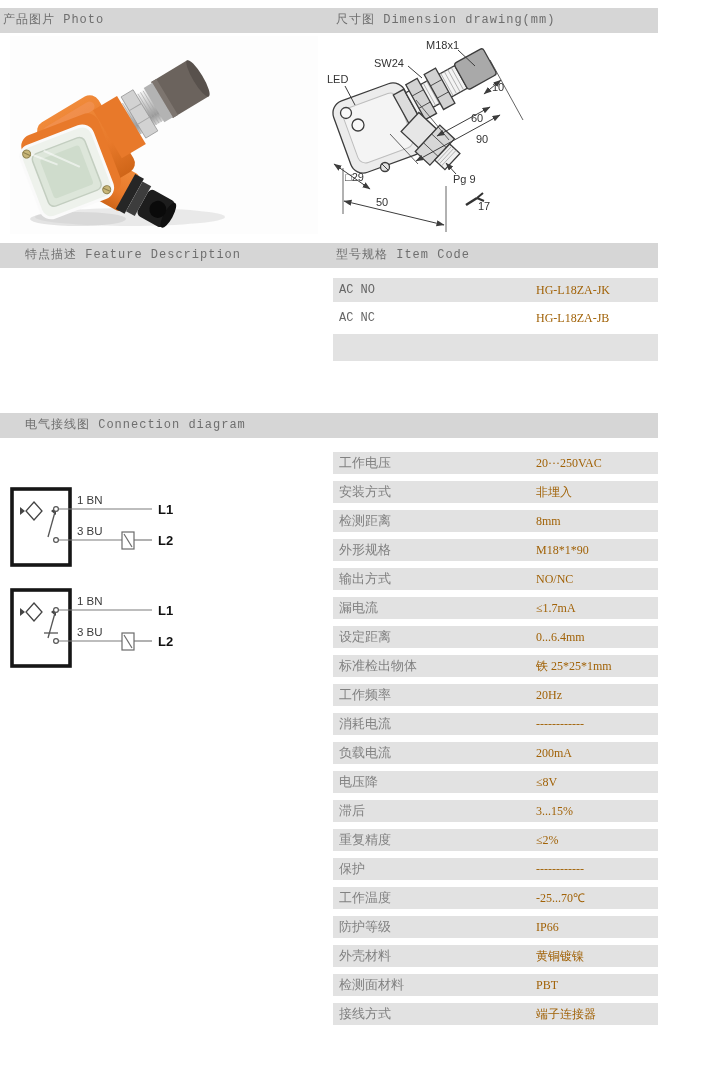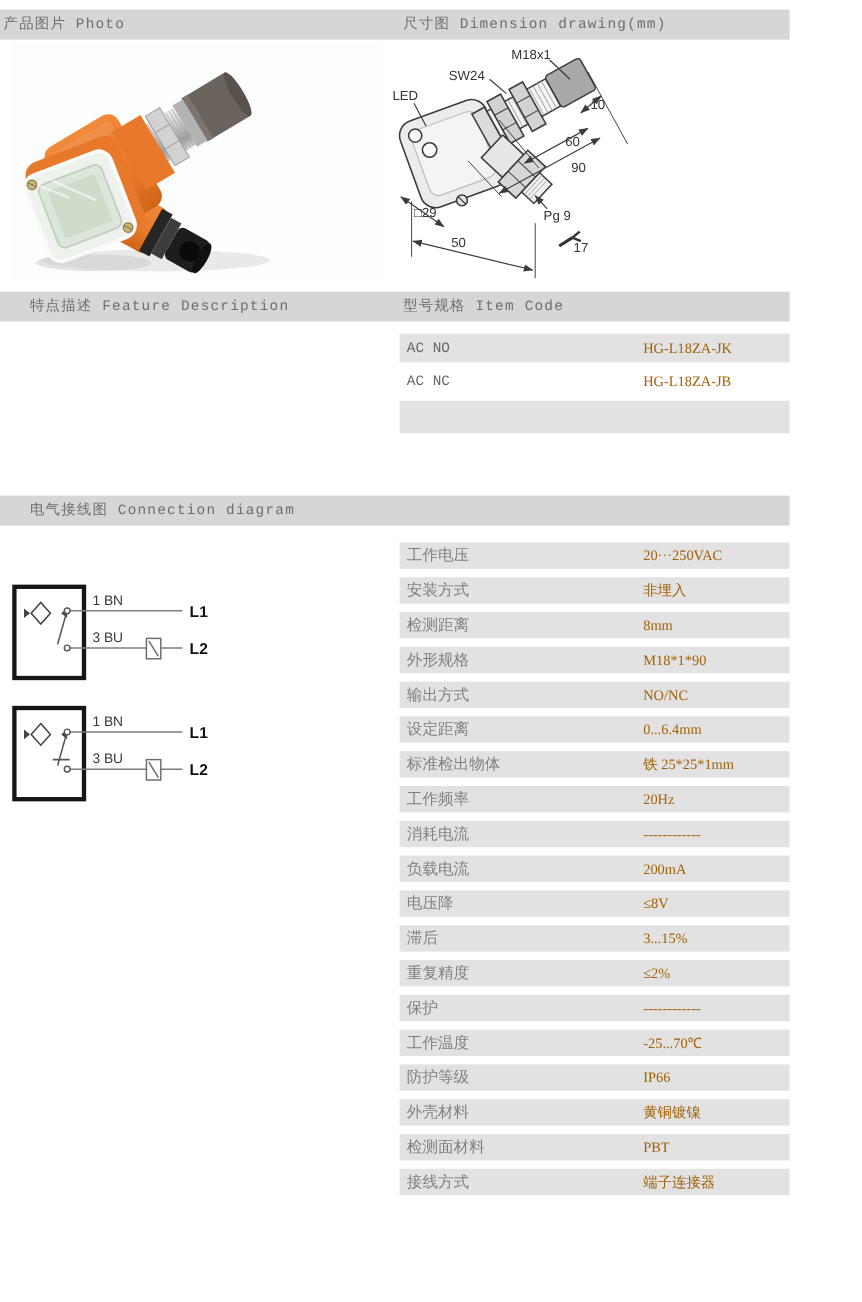--- a/index.html
+++ b/index.html
@@ -264,20 +264,24 @@
       </div>
       <div class="trow">
         <span class="tlabel">外形规格</span>
         <span class="tvalue">M18*1*90</span>
       </div>
       <div class="trow">
         <span class="tlabel">输出方式</span>
         <span class="tvalue">NO/NC</span>
       </div>
       <div class="trow">
+        <span class="tlabel">漏电流</span>
+        <span class="tvalue">≤1.7mA</span>
+      </div>
+      <div class="trow">
         <span class="tlabel">设定距离</span>
         <span class="tvalue">0...6.4mm</span>
       </div>
       <div class="trow">
         <span class="tlabel">标准检出物体</span>
         <span class="tvalue">铁 25*25*1mm</span>
       </div>
       <div class="trow">
         <span class="tlabel">工作频率</span>
         <span class="tvalue">20Hz</span>

